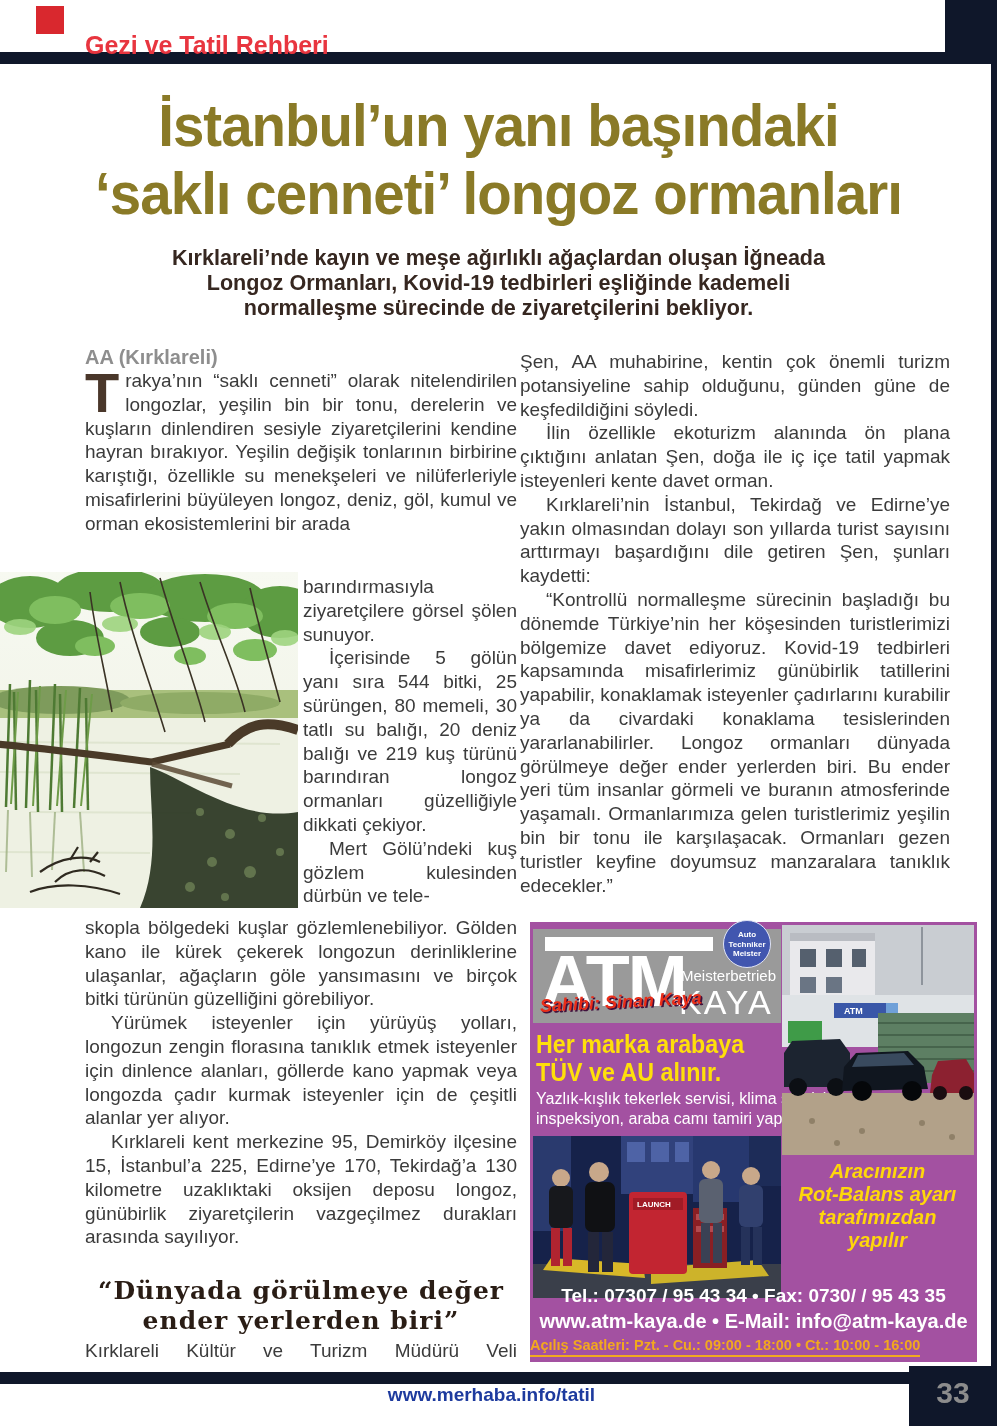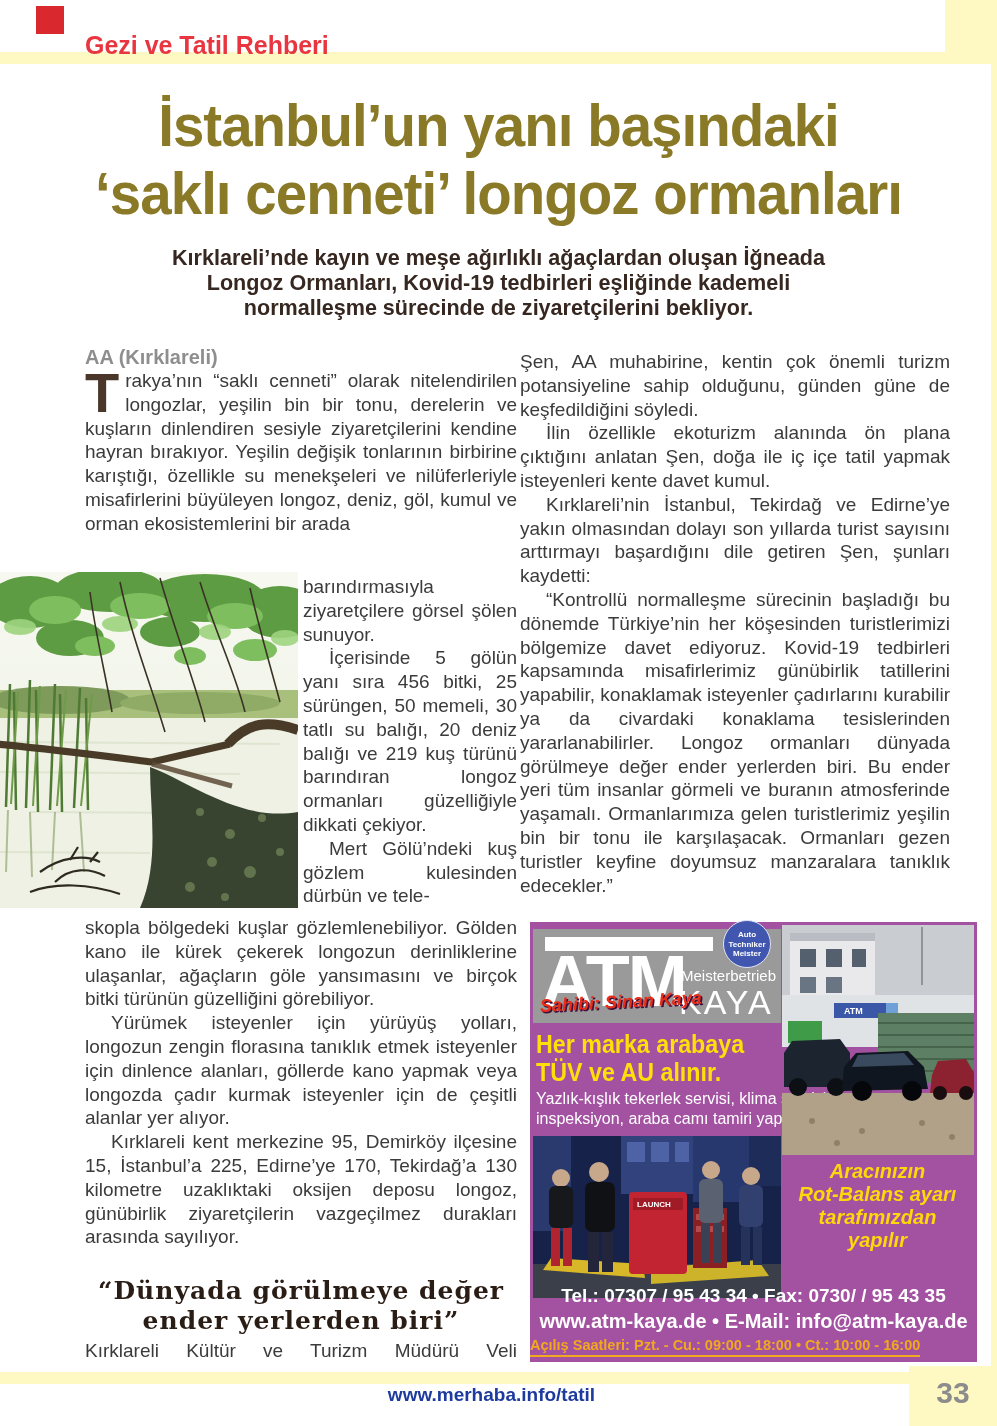--- a/index.html
+++ b/index.html
@@ -1,20 +1,20 @@
 <!DOCTYPE html>
 <html><head>
 <meta charset="utf-8">
 <style>
   html,body{margin:0;padding:0;background:#777;}
   #page{position:relative;width:997px;height:1426px;background:#ffffff;overflow:hidden;
         font-family:"Liberation Sans",sans-serif;color:#3a3a3a;}
   .abs{position:absolute;}
   
-  .yellow{background:#fef9c3;}
+  .yellow{background:#0f172a;}
   .corner-mark{background:#d9282e;}
   
   .section-label{font-weight:bold;font-size:26px;color:#e8353f;letter-spacing:0;
                  transform:scaleX(.96);transform-origin:left;white-space:nowrap;}
   .headline{width:997px;text-align:center;font-weight:800;color:#8a7a27;
             font-size:60px;line-height:67px;letter-spacing:-1px;transform:scaleX(.94);
             transform-origin:center;white-space:nowrap;}
   .standfirst{width:997px;text-align:center;font-weight:bold;color:#362720;
               font-size:22px;line-height:24.5px;transform:scaleX(.98);transform-origin:center;
               white-space:nowrap;}
@@ -164,37 +164,37 @@
         <path d="M40,300 C60,285 85,282 100,290"></path>
         <path d="M55,310 C70,295 90,296 105,304"></path>
         <path d="M30,320 C55,310 90,312 120,322"></path>
         <path d="M70,288 L78,275 M90,290 L98,280"></path>
       </g>
     </svg>
   </div>
 
   <div class="abs bodycol" style="left:303px;top:575px;width:214px;">
     <p>barındırmasıyla ziyaretçilere görsel şölen sunuyor.</p>
-    <p class="indent">İçerisinde 5 gölün yanı sıra 456 bitki, 25 sürüngen, 50 memeli, 30 tatlı su balığı, 20 deniz balığı ve 219 kuş türünü barındıran longoz ormanları güzelliğiyle dikkati çekiyor.</p>
+    <p class="indent">İçerisinde 5 gölün yanı sıra 544 bitki, 25 sürüngen, 80 memeli, 30 tatlı su balığı, 20 deniz balığı ve 219 kuş türünü barındıran longoz ormanları güzelliğiyle dikkati çekiyor.</p>
     <p class="indent">Mert Gölü’ndeki kuş gözlem kulesinden dürbün ve tele-</p>
   </div>
 
   <div class="abs bodycol" style="left:85px;top:916px;width:432px;">
     <p>skopla bölgedeki kuşlar gözlemlenebiliyor. Gölden kano ile kürek çekerek longozun derinliklerine ulaşanlar, ağaçların göle yansımasını ve birçok bitki türünün güzelliğini görebiliyor.</p>
     <p class="indent">Yürümek isteyenler için yürüyüş yolları, longozun zengin florasına tanıklık etmek isteyenler için dinlence alanları, göllerde kano yapmak veya longozda çadır kurmak isteyenler için de çeşitli alanlar yer alıyor.</p>
     <p class="indent">Kırklareli kent merkezine 95, Demirköy ilçesine 15, İstanbul’a 225, Edirne’ye 170, Tekirdağ’a 130 kilometre uzaklıktaki oksijen deposu longoz, günübirlik ziyaretçilerin vazgeçilmez durakları arasında sayılıyor.</p>
   </div>
 
   <div class="abs subhead" style="left:85px;top:1306px;">ender yerlerden biri”</div>
   <div class="abs subhead" style="left:85px;top:1276px;">“Dünyada görülmeye değer</div>
   <div class="abs spreadline" style="left:85px;top:1340px;">Kırklareli Kültür ve Turizm Müdürü Veli</div>
 
   <div class="abs bodycol" style="left:520px;top:350px;width:430px;">
     <p>Şen, AA muhabirine, kentin çok önemli turizm potansiyeline sahip olduğunu, günden güne de keşfedildiğini söyledi.</p>
-    <p class="indent">İlin özellikle ekoturizm alanında ön plana çıktığını anlatan Şen, doğa ile iç içe tatil yapmak isteyenleri kente davet kumul.</p>
+    <p class="indent">İlin özellikle ekoturizm alanında ön plana çıktığını anlatan Şen, doğa ile iç içe tatil yapmak isteyenleri kente davet orman.</p>
     <p class="indent">Kırklareli’nin İstanbul, Tekirdağ ve Edirne’ye yakın olmasından dolayı son yıllarda turist sayısını arttırmayı başardığını dile getiren Şen, şunları kaydetti:</p>
     <p class="indent">“Kontrollü normalleşme sürecinin başladığı bu dönemde Türkiye’nin her köşesinden turistlerimizi bölgemize davet ediyoruz. Kovid-19 tedbirleri kapsamında misafirlerimiz günübirlik tatillerini yapabilir, konaklamak isteyenler çadırlarını kurabilir ya da civardaki konaklama tesislerinden yararlanabilirler. Longoz ormanları dünyada görülmeye değer ender yerlerden biri. Bu ender yeri tüm insanlar görmeli ve buranın atmosferinde yaşamalı. Ormanlarımıza gelen turistlerimiz yeşilin bin bir tonu ile karşılaşacak. Ormanları gezen turistler keyfine doyumsuz manzaralara tanıklık edecekler.”</p>
   </div>
 
   <div class="abs ad" style="left:530px;top:922px;width:447px;height:440px;">
     <div class="abs graybox" style="left:3px;top:7px;width:248px;height:94px;">
       <div class="abs" style="left:12px;top:8px;width:168px;height:14px;background:#ffffff;"></div>
       <div class="abs atm-text" style="left:8px;top:16px;">ATM</div>
       <div class="abs meister" style="left:148px;top:38px;">Meisterbetrieb</div>
       <div class="abs kaya" style="left:146px;top:54px;">KAYA</div>

